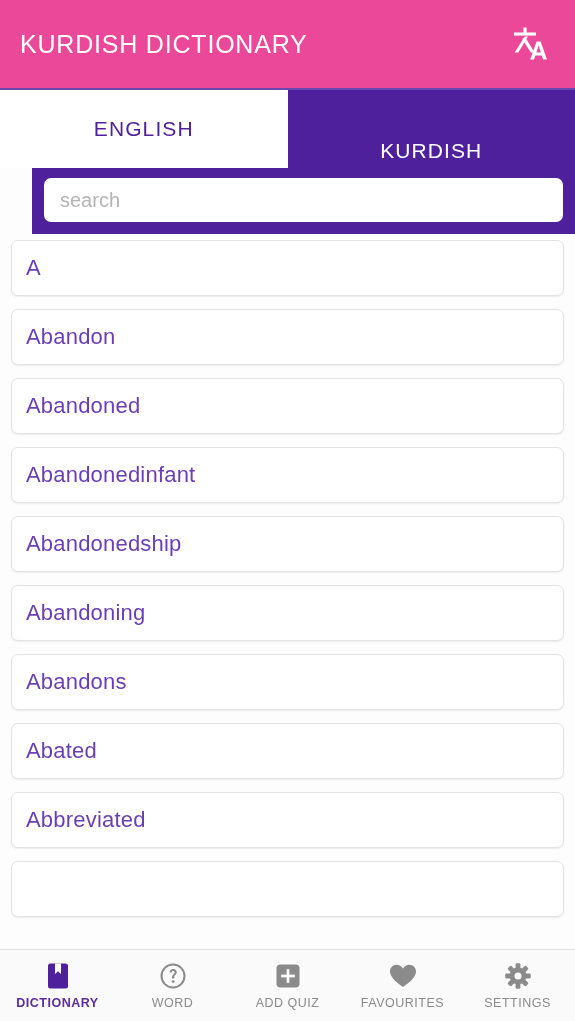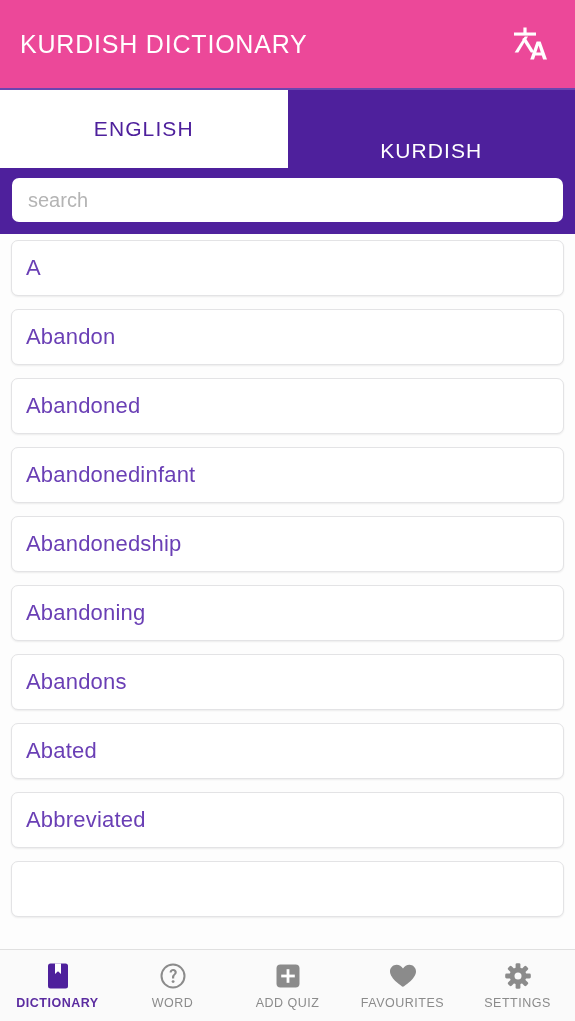--- a/index.html
+++ b/index.html
@@ -76,20 +76,21 @@
     color: #ffffff;
     margin-top: 44px;
   }
 
   
   .search-wrap {
     background: #4e209c;
     padding: 10px 12px 12px 12px;
     flex: 0 0 auto;
     box-sizing: border-box;
+    margin-left: 32px;
   }
   .search-input {
     width: 100%;
     height: 44px;
     border-radius: 7px;
     border: none;
     outline: none;
     background: #ffffff;
     font-family: "Liberation Sans", sans-serif;
     font-size: 20px;

